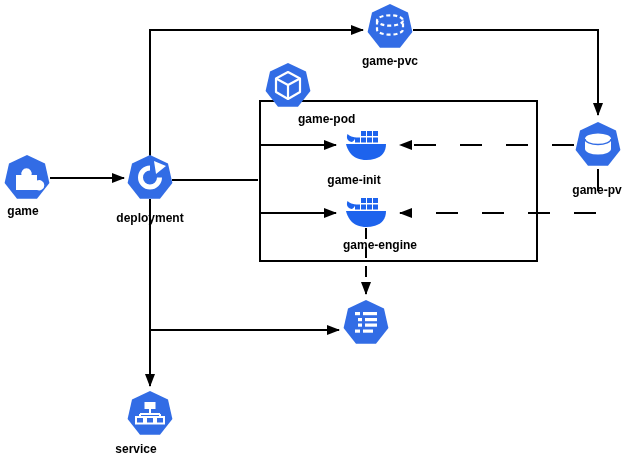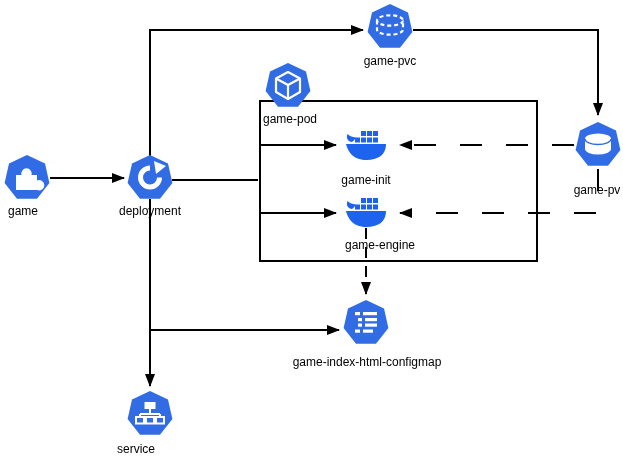--- a/index.html
+++ b/index.html
@@ -13,23 +13,23 @@
   #edge-layer{position:absolute;left:0;top:0;z-index:2;}
   .pod-rect{
     position:absolute;left:259px;top:100px;width:279px;height:162px;
     border:2px solid #000;box-sizing:border-box;background:transparent;z-index:1;
   }
   .icon{position:absolute;z-index:3;}
   .nlabel{
     position:absolute;z-index:4;
     transform:translateX(-50%);
     white-space:nowrap;
-    font-size:12px;color:#000;line-height:13px;
+    font-size:12px;color:#000;line-height:13px;font-weight:bold;
   }
-  .nlabel.left{transform:none;}
+  .nlabel.left{transform:none;margin-left:35px;}
 </style>
 </head>
 <body>
 
 <div id="canvas">
 
   <div class="pod-rect"></div>
 
   <svg id="edge-layer" width="623" height="458" viewBox="0 0 623 458">
     <defs>
@@ -56,21 +56,21 @@
     <polygon points="23,0 41,8.6 45.4,28.1 33,43.7 13,43.7 0.6,28.1 5,8.6" fill="#326CE5"></polygon>
     <path d="M12,35 V20 H17.5 A5.2,5.2 0 1 1 27.5,20 H33 V25.5 A5.2,5.2 0 1 1 33,35 Z" fill="#fff"></path>
   </svg>
   <div class="nlabel" style="left:23px;top:205px">game</div>
 
   <svg class="icon" style="left:127px;top:155px" width="46" height="46" viewBox="0 0 46 46">
     <polygon points="23,0 41,8.6 45.4,28.1 33,43.7 13,43.7 0.6,28.1 5,8.6" fill="#326CE5"></polygon>
     <path d="M23,13 A9.5,9.5 0 1 0 32.5,22.5" stroke="#fff" stroke-width="5" fill="none"></path>
     <polygon points="27,6 39,11 29,19" fill="#fff"></polygon>
   </svg>
-  <div class="nlabel" style="left:150px;top:205px">deployment</div>
+  <div class="nlabel" style="left:150px;top:212px">deployment</div>
 
   <svg class="icon" style="left:367px;top:4px" width="46" height="46" viewBox="0 0 46 46">
     <polygon points="23,0 41,8.6 45.4,28.1 33,43.7 13,43.7 0.6,28.1 5,8.6" fill="#326CE5"></polygon>
     <g stroke="#fff" stroke-width="2.2" fill="none" stroke-dasharray="4 2.8">
       <ellipse cx="23" cy="16.5" rx="13" ry="5.2"></ellipse>
       <path d="M10,16.5 V25.5 A13,5.2 0 0 0 36,25.5 V16.5"></path>
     </g>
   </svg>
   <div class="nlabel" style="left:390px;top:55px">game-pvc</div>
 
@@ -90,21 +90,21 @@
         <rect x="24" y="3" width="5" height="5"></rect>
         <rect x="30" y="3" width="5" height="5"></rect>
       <rect x="12" y="9.5" width="5" height="5"></rect>
         <rect x="18" y="9.5" width="5" height="5"></rect>
       <rect x="24" y="9.5" width="5" height="5"></rect>
         <rect x="30" y="9.5" width="5" height="5"></rect>
       <path d="M8.5,14 C4.5,13 3,10 4.5,6 C7,8.5 9.5,9 12.5,9.5 C11.5,12 10.5,13.5 8.5,14 Z"></path>
       <path d="M3,16 H43 C43,24 39,28.5 32,30.8 C22,33.8 12,31.5 7,24.8 C5.2,22.2 3.6,19 3,16 Z"></path>
     </g>
   </svg>
-  <div class="nlabel" style="left:366px;top:174px">game-init</div>
+  <div class="nlabel" style="left:354px;top:174px">game-init</div>
 
   <svg class="icon" style="left:343px;top:195px" width="46" height="36" viewBox="0 0 46 36">
     <g fill="#1D63ED">
       <rect x="18" y="3" width="5" height="5"></rect>
         <rect x="24" y="3" width="5" height="5"></rect>
         <rect x="30" y="3" width="5" height="5"></rect>
       <rect x="12" y="9.5" width="5" height="5"></rect>
         <rect x="18" y="9.5" width="5" height="5"></rect>
       <rect x="24" y="9.5" width="5" height="5"></rect>
         <rect x="30" y="9.5" width="5" height="5"></rect>
@@ -127,21 +127,20 @@
       <rect x="12" y="12" width="5" height="3.2"></rect>
         <rect x="20" y="12" width="14" height="3.2"></rect>
       <rect x="15" y="18" width="4" height="3.2"></rect>
         <rect x="22" y="18" width="12" height="3.2"></rect>
       <rect x="15" y="23.5" width="4" height="3.2"></rect>
         <rect x="22" y="23.5" width="12" height="3.2"></rect>
       <rect x="12" y="29.5" width="5" height="3.2"></rect>
         <rect x="20" y="29.5" width="10" height="3.2"></rect>
     </g>
   </svg>
-  <div class="nlabel" style="left:367px;top:356px">game-index-html-configmap</div>
 
   <svg class="icon" style="left:127px;top:391px" width="46" height="46" viewBox="0 0 46 46">
     <polygon points="23,0 41,8.6 45.4,28.1 33,43.7 13,43.7 0.6,28.1 5,8.6" fill="#326CE5"></polygon>
     <rect x="17.5" y="11" width="11" height="7" fill="#fff"></rect>
     <g stroke="#fff" stroke-width="2" fill="none">
       <path d="M23,18 V23"></path>
       <path d="M13,23 H33"></path>
       <path d="M13,23 V26"></path>
         <path d="M33,23 V26"></path>
       <rect x="9" y="26" width="8" height="6.5"></rect>

